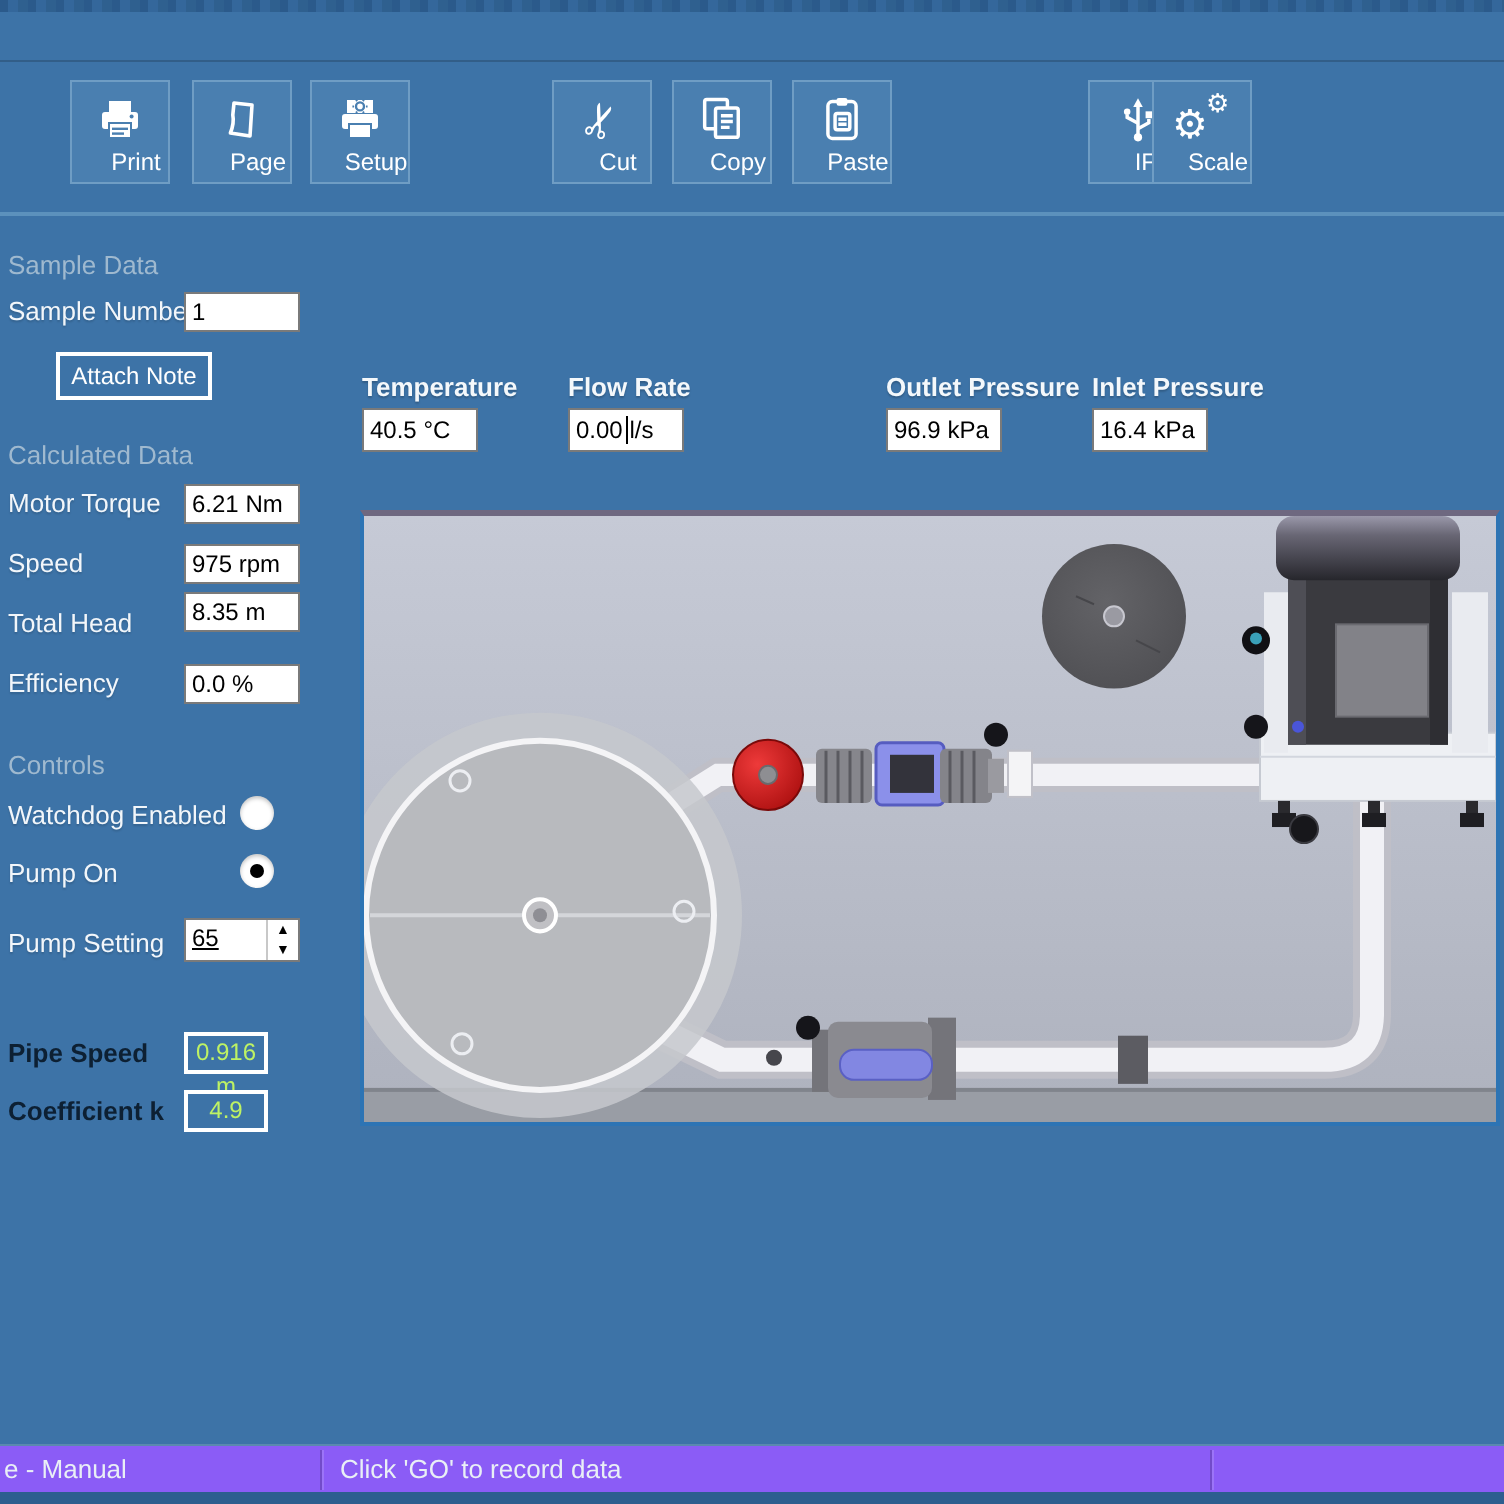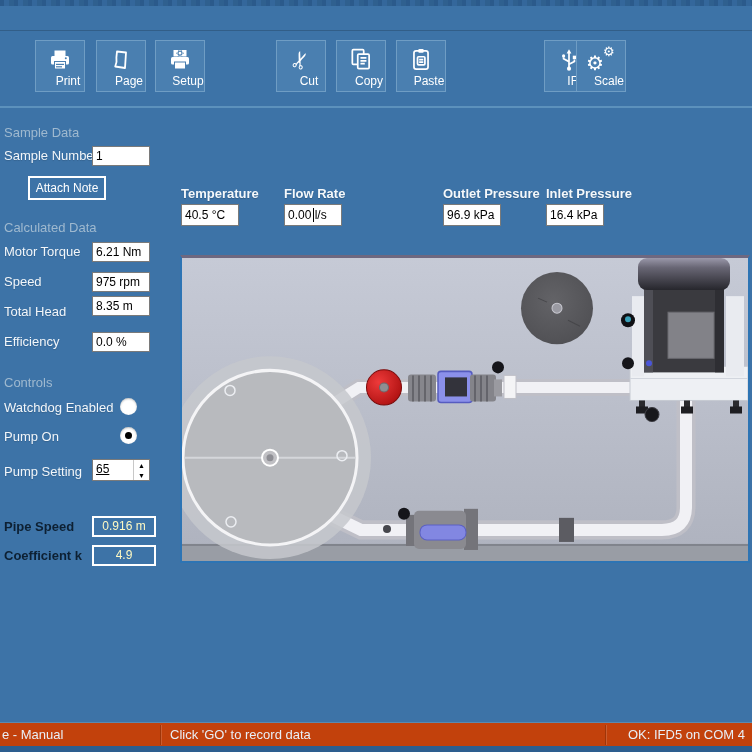--- a/index.html
+++ b/index.html
@@ -26,22 +26,22 @@
   .gears .g2{position:absolute;left:26px;top:0px;color:#fff;font-size:13px;line-height:1;}
 
   
   .sec{position:absolute;color:#9fb9cf;font-size:13px;}
   .flabel{position:absolute;color:#f2f6fa;font-size:13px;white-space:nowrap;text-shadow:0 1px 1px rgba(0,0,0,.15);}
   .flabel-dark{position:absolute;color:#0d2033;font-size:13px;font-weight:bold;white-space:nowrap;}
   .vbox{position:absolute;width:58px;height:20px;box-sizing:border-box;background:#fff;
     border:1px solid #7a7a7a;color:#000;font-size:12px;line-height:18px;padding:0 3px;
     font-family:"Liberation Sans",sans-serif;overflow:hidden;}
   input.vbox{outline:none;}
-  .wbox{position:absolute;width:64px;height:21px;box-sizing:border-box;background:transparent;
-    border:2px solid #fff;color:#fef9c3;font-size:12px;line-height:17px;text-align:center;}
+  .wbox{position:absolute;width:42px;height:21px;box-sizing:border-box;background:transparent;
+    border:2px solid #fff;color:#bef264;font-size:12px;line-height:17px;text-align:center;}
   .attach-btn{position:absolute;left:28px;top:176px;width:78px;height:24px;box-sizing:border-box;
     background:transparent;border:2px solid #fff;color:#fff;font-size:12px;line-height:20px;
     text-align:center;cursor:pointer;}
   .radio{position:absolute;width:17px;height:17px;border-radius:50%;background:#fff;
     box-shadow:inset 0 1px 2px rgba(0,0,0,.25);cursor:pointer;}
   .radio .dot{display:none;position:absolute;left:5px;top:5px;width:7px;height:7px;border-radius:50%;background:#000;}
   .radio.on .dot{display:block;}
   .spin{position:absolute;left:92px;top:459px;width:58px;height:22px;box-sizing:border-box;
     background:#fff;border:1px solid #7a7a7a;}
   .spin .num{position:absolute;left:3px;top:2px;font-size:12px;color:#000;text-decoration:underline;}
@@ -55,21 +55,21 @@
   .rbox{position:absolute;top:204px;width:58px;height:22px;box-sizing:border-box;background:#fff;
     border:1px solid #7a7a7a;color:#000;font-size:12px;line-height:20px;padding:0 3px;}
   .caret{position:absolute;left:313px;top:208px;width:1px;height:14px;background:#000;}
 
   
   .diagram{position:absolute;left:180px;top:255px;width:570px;height:308px;box-sizing:border-box;
     border:2px solid #2d74b4;border-top:3px solid #6e6880;background:#bcc0cc;}
   .diagram svg{display:block;width:100%;height:100%;}
 
   
-  .statusbar{position:absolute;left:0;top:722px;width:752px;height:24px;background:#c2410c;
+  .statusbar{position:absolute;left:0;top:722px;width:752px;height:24px;background:#8b5cf6;
     border-top:1px solid #5b89ae;color:#e9eff6;font-size:13px;}
   .statusbar .cell{position:absolute;top:0;height:24px;line-height:24px;white-space:nowrap;}
   .sb-div{position:absolute;top:2px;height:20px;width:1px;background:rgba(0,0,0,.18);
     box-shadow:1px 0 0 rgba(255,255,255,.15);}
   .bottom-strip{position:absolute;left:0;top:746px;width:752px;height:6px;background:#2d5e8f;}
 </style>
 </head>
 <body>
 
 <div id="app">
@@ -348,17 +348,16 @@
         <circle cx="470" cy="156" r="7" fill="#17171b" stroke="#3a3a40"></circle>
       </g>
     </svg>
   </div>
 
   <div class="statusbar">
     <span class="cell" style="left:2px">e - Manual</span>
     <span class="sb-div" style="left:160px"></span>
     <span class="cell" style="left:170px">Click 'GO' to record data</span>
     <span class="sb-div" style="left:605px"></span>
-    <span class="cell" style="right:7px">OK: IFD5 on COM 4</span>
   </div>
   <div class="bottom-strip"></div>
 
 </div>
 
 </body></html>

